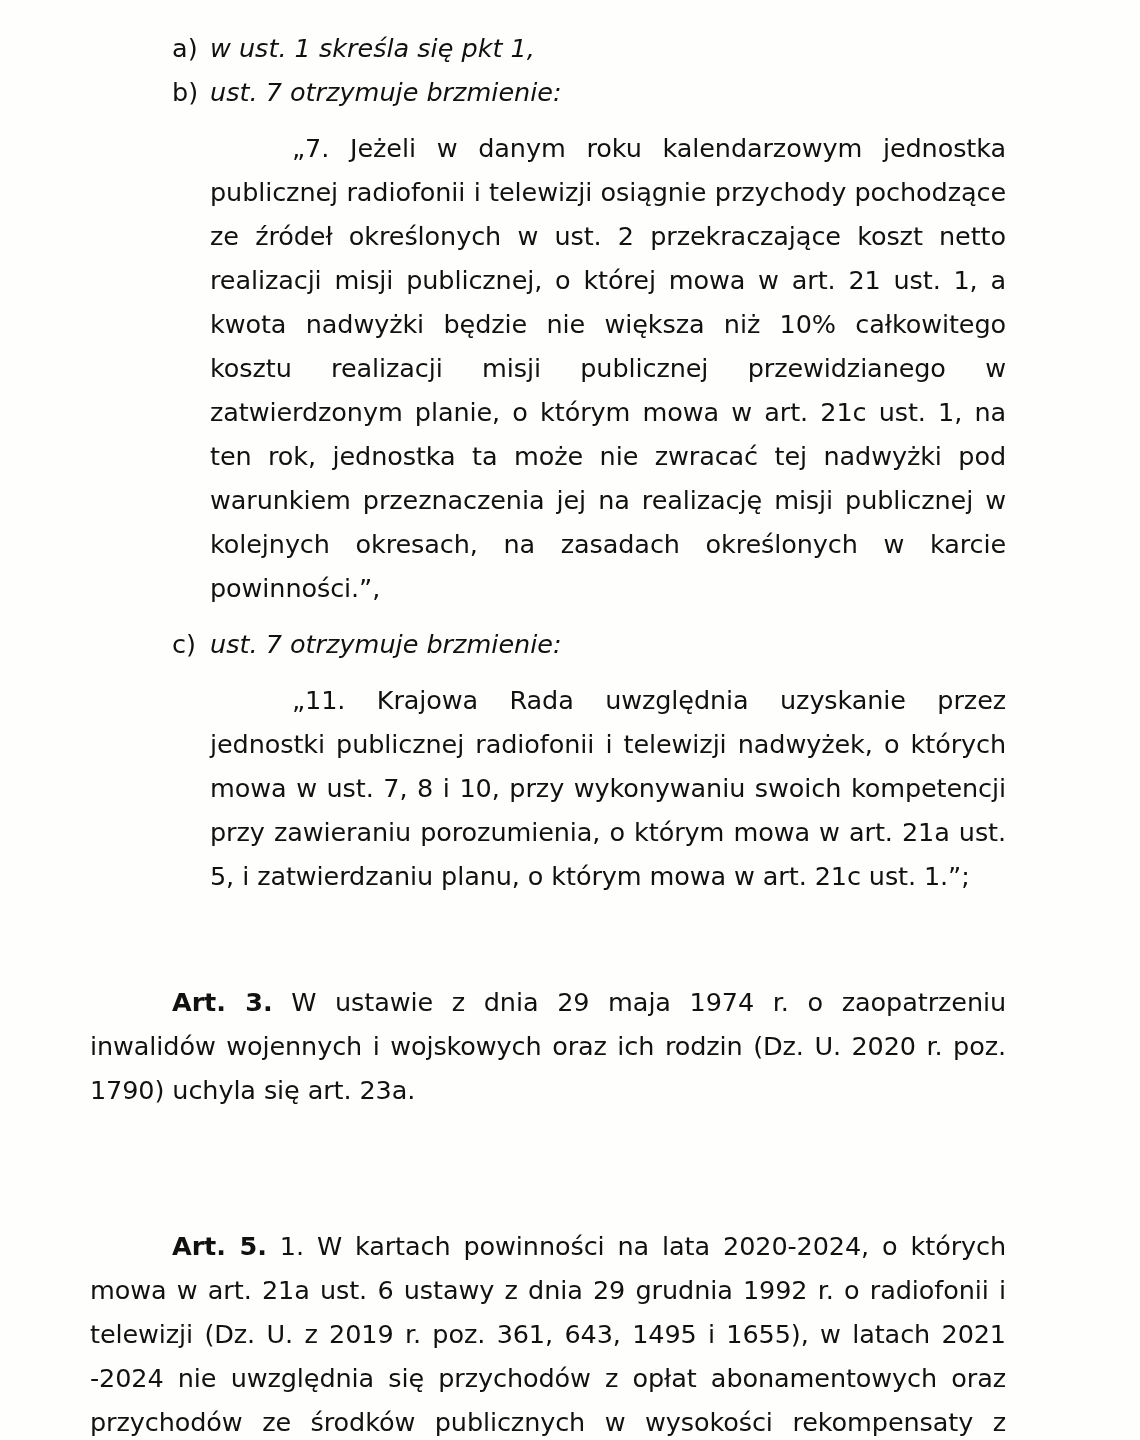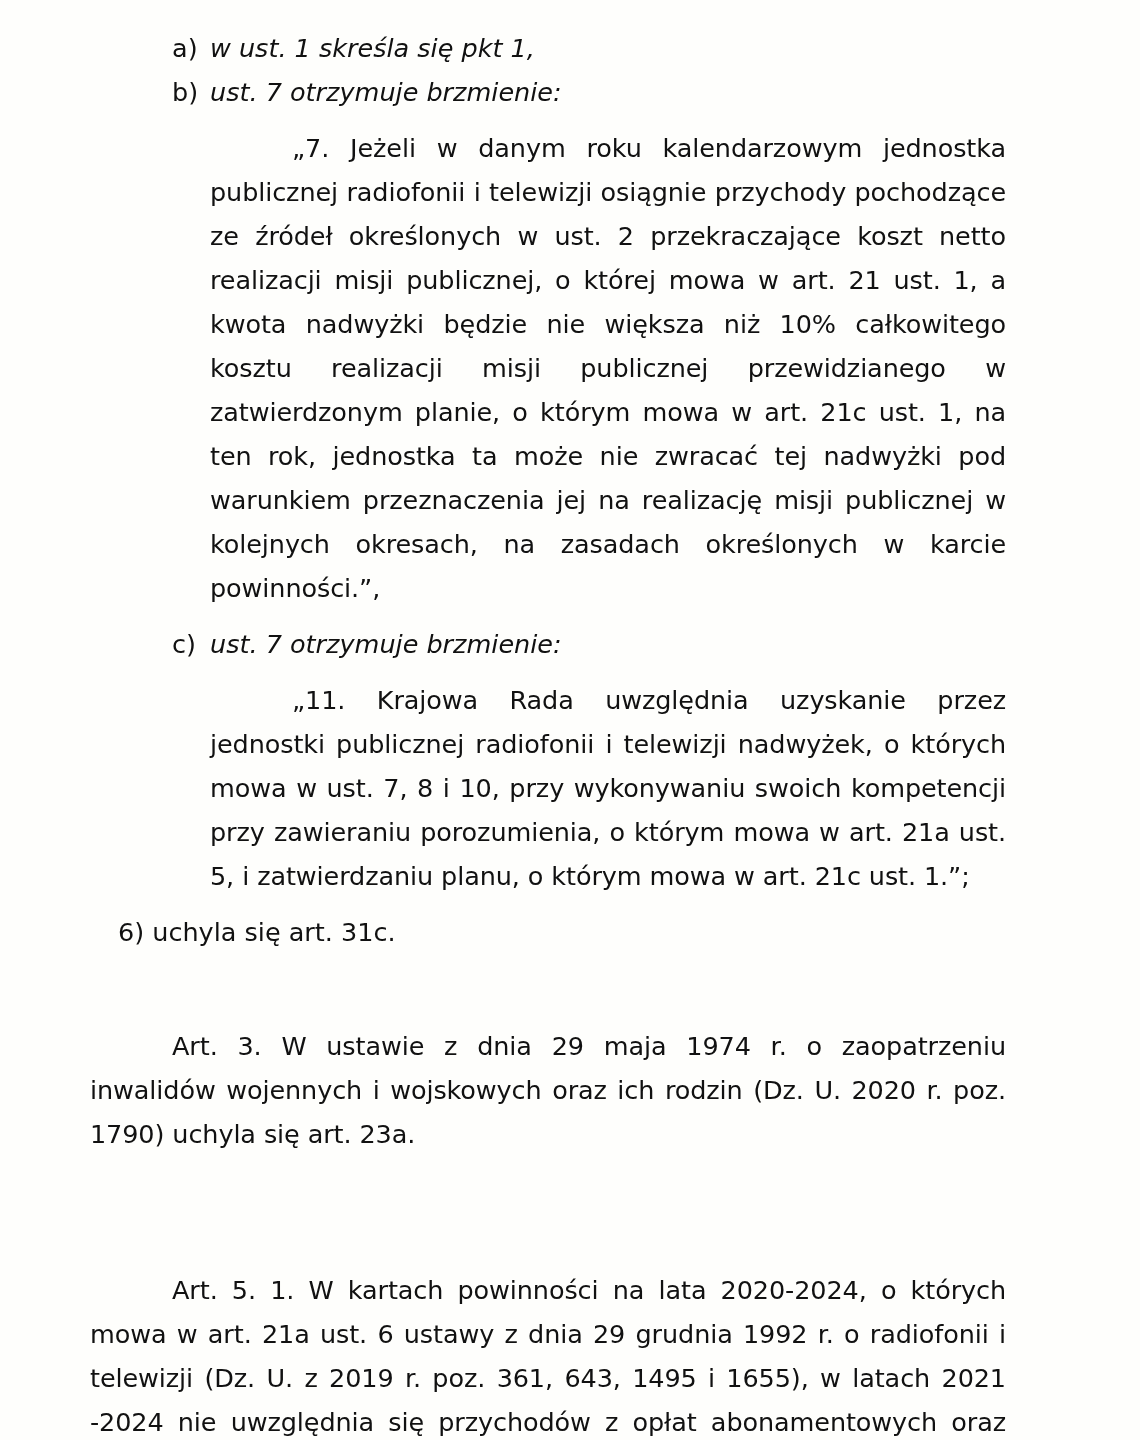--- a/index.html
+++ b/index.html
@@ -65,21 +65,21 @@
     font-size: 25.5px;
     line-height: 44px;
   }
 
   
   .article {
     margin-left: 0;
     text-indent: 82px;
   }
   .article b {
-    font-weight: normal;
+    font-weight: bold;
   }
   .spacer-md { height: 44px; }
   .spacer-lg { height: 58px; }
 </style>
 </head>
 <body style="background: rgb(254, 254, 252); color: rgb(17, 17, 17);">
 
 <div class="page">
 
   <div class="lettered">
@@ -94,21 +94,20 @@
 
   <p class="para quoted">„7. Jeżeli w danym roku kalendarzowym jednostka publicznej radiofonii i telewizji osiągnie przychody pochodzące ze źródeł określonych w ust. 2 przekraczające koszt netto realizacji misji publicznej, o której mowa w art. 21 ust. 1, a kwota nadwyżki będzie nie większa niż 10% całkowitego kosztu realizacji misji publicznej przewidzianego w zatwierdzonym planie, o którym mowa w art. 21c ust. 1, na ten rok, jednostka ta może nie zwracać tej nadwyżki pod warunkiem przeznaczenia jej na realizację misji publicznej w kolejnych okresach, na zasadach określonych w karcie powinności.”,</p>
 
   <div class="lettered">
     <span class="marker">c)</span>
     <span class="ltext">ust. 7 otrzymuje brzmienie:</span>
   </div>
 
   <p class="para quoted last-nofill">„11. Krajowa Rada uwzględnia uzyskanie przez jednostki publicznej radiofonii i telewizji nadwyżek, o których mowa w ust. 7, 8 i 10, przy wykonywaniu swoich kompetencji przy zawieraniu porozumienia, o którym mowa w art. 21a ust. 5, i zatwierdzaniu planu, o którym mowa w art. 21c ust. 1.”;</p>
 
-  <div class="numbered">6) uchyla się art. 31c.</div>
 
   <div class="spacer-lg"></div>
 
   <p class="para article last-nofill"><b>Art. 3.</b><span> W ustawie z dnia 29 maja 1974 r. o zaopatrzeniu inwalidów wojennych i wojskowych oraz ich rodzin (Dz. U. 2020 r. poz. 1790) uchyla się art. 23a.</span></p>
 
   <div class="spacer-md"></div>
 
 
   <div class="spacer-md"></div>
 

